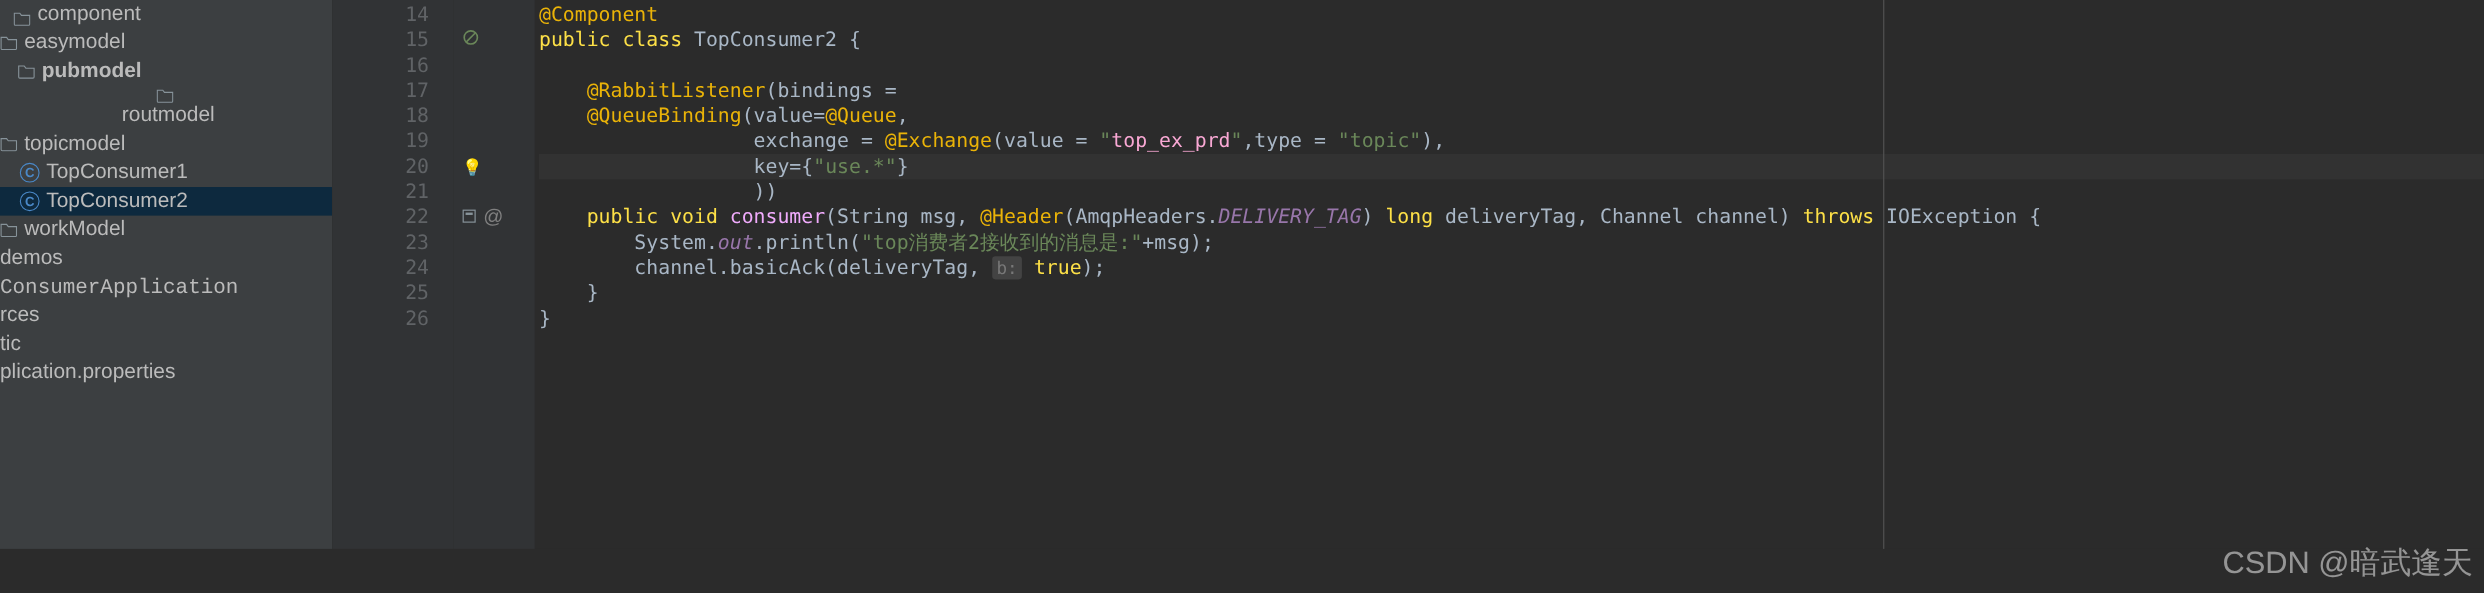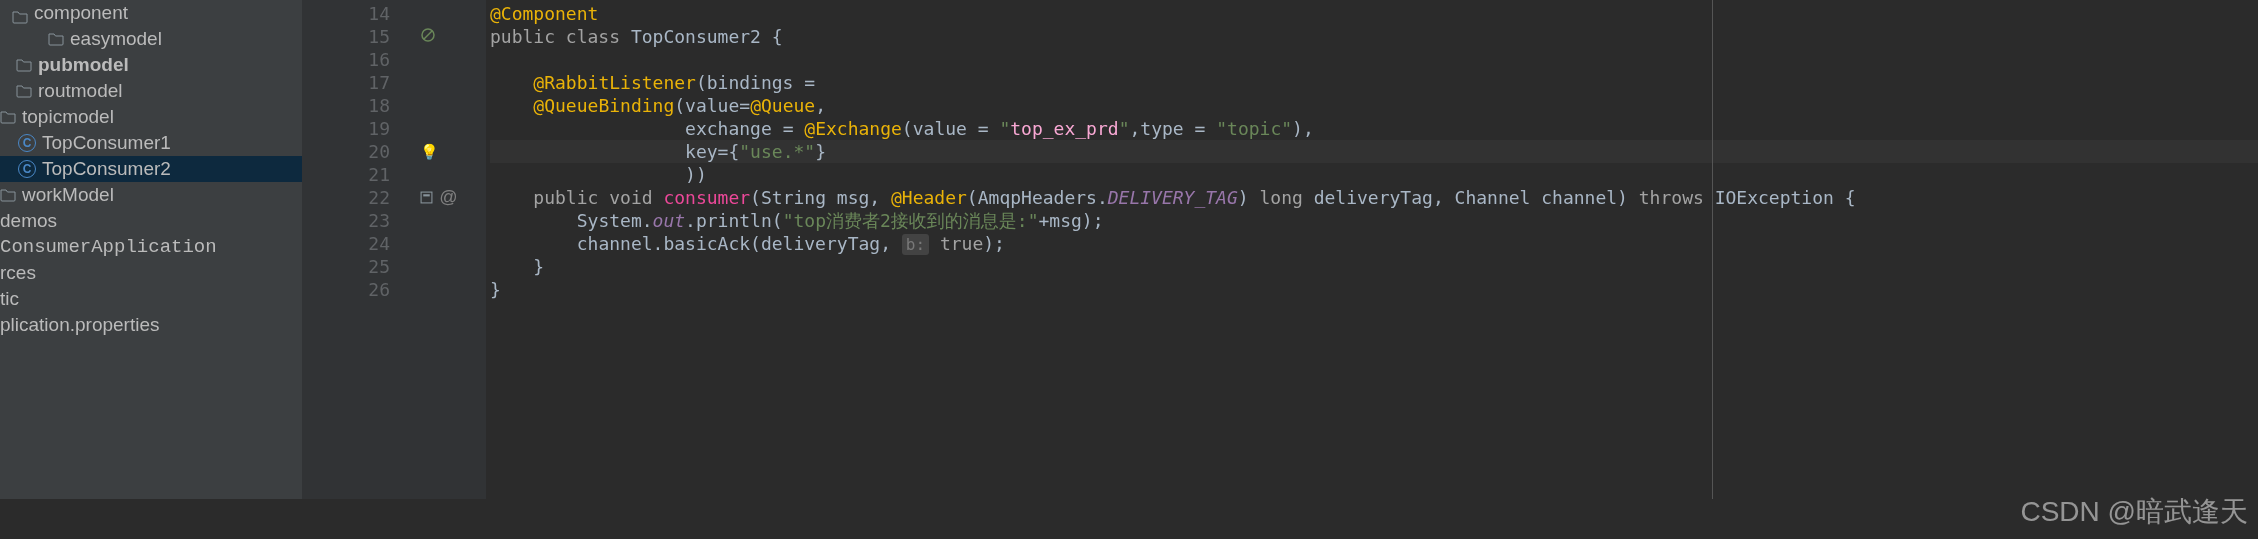--- a/index.html
+++ b/index.html
@@ -65,28 +65,28 @@
     .gutter-icon-row { height: 23px; display:flex; align-items:center; gap:6px; padding-left: 8px; }
     .code-area {
       flex: 1;
       padding-top: 2px;
       padding-left: 4px;
       white-space: pre;
       font-family: 'Menlo', 'Monaco', 'Consolas', monospace;
       line-height: 23px;
     }
     .code-line { height: 23px; }
-    .kw { color: #a3a3a3; }
+    .kw { color: #fde047; }
     .cls { color: #a9b7c6; }
     .ann { color: #eab308; }
     .str { color: #6a8759; }
     .str-u { color: #f9a8d4; }
     .static { color: #9876aa; font-style: italic; }
     .param-hint { background:#434343; color:#787878; font-size:16px; padding:1px 4px; border-radius:3px; font-style: normal;}
-    .mthd { color: #ec4899; }
+    .mthd { color: #f0abfc; }
     .white { color: #a9b7c6; }
     .separator-line {
       position: absolute;
       top: 0; bottom: 0;
       left: 1410px;
       width: 1px;
       background: #555;
     }
     .bulb { color: #f0a732; font-size: 15px; }
     .no-entry { display:inline-block; }
@@ -117,37 +117,37 @@
 
   <div class="sidebar" id="sidebar">
       <div class="tree-item" style="padding-left: 12px; align-items: flex-end;">
         <span class="folder-icon">
           <svg class="folder-svg" viewBox="0 0 16 14">
             <path d="M1 2h5l1.5 2H15v8a1 1 0 0 1-1 1H2a1 1 0 0 1-1-1V2z" fill="none" stroke="#87939a" stroke-width="1"></path>
           </svg>
         </span>
         <span>component</span>
       </div>
-      <div class="tree-item" style="padding-left: 0px; margin-left: 48px;">
+      <div class="tree-item" style="padding-left: 0px;">
         <span class="folder-icon">
           <svg class="folder-svg" viewBox="0 0 16 14">
             <path d="M1 2h5l1.5 2H15v8a1 1 0 0 1-1 1H2a1 1 0 0 1-1-1V2z" fill="none" stroke="#87939a" stroke-width="1"></path>
           </svg>
         </span>
         <span>easymodel</span>
       </div>
       <div class="tree-item" style="padding-left: 16px; font-weight: bold;">
         <span class="folder-icon">
           <svg class="folder-svg" viewBox="0 0 16 14">
             <path d="M1 2h5l1.5 2H15v8a1 1 0 0 1-1 1H2a1 1 0 0 1-1-1V2z" fill="none" stroke="#87939a" stroke-width="1"></path>
           </svg>
         </span>
         <span>pubmodel</span>
       </div>
-      <div class="tree-item" style="padding-left: 16px;">
+      <div class="tree-item" style="padding-left: 4px; flex-direction: column;">
         <span class="folder-icon">
           <svg class="folder-svg" viewBox="0 0 16 14">
             <path d="M1 2h5l1.5 2H15v8a1 1 0 0 1-1 1H2a1 1 0 0 1-1-1V2z" fill="none" stroke="#87939a" stroke-width="1"></path>
           </svg>
         </span>
         <span>routmodel</span>
       </div>
       <div class="tree-item" style="padding-left: 0px;">
         <span class="folder-icon">
           <svg class="folder-svg" viewBox="0 0 16 14">

